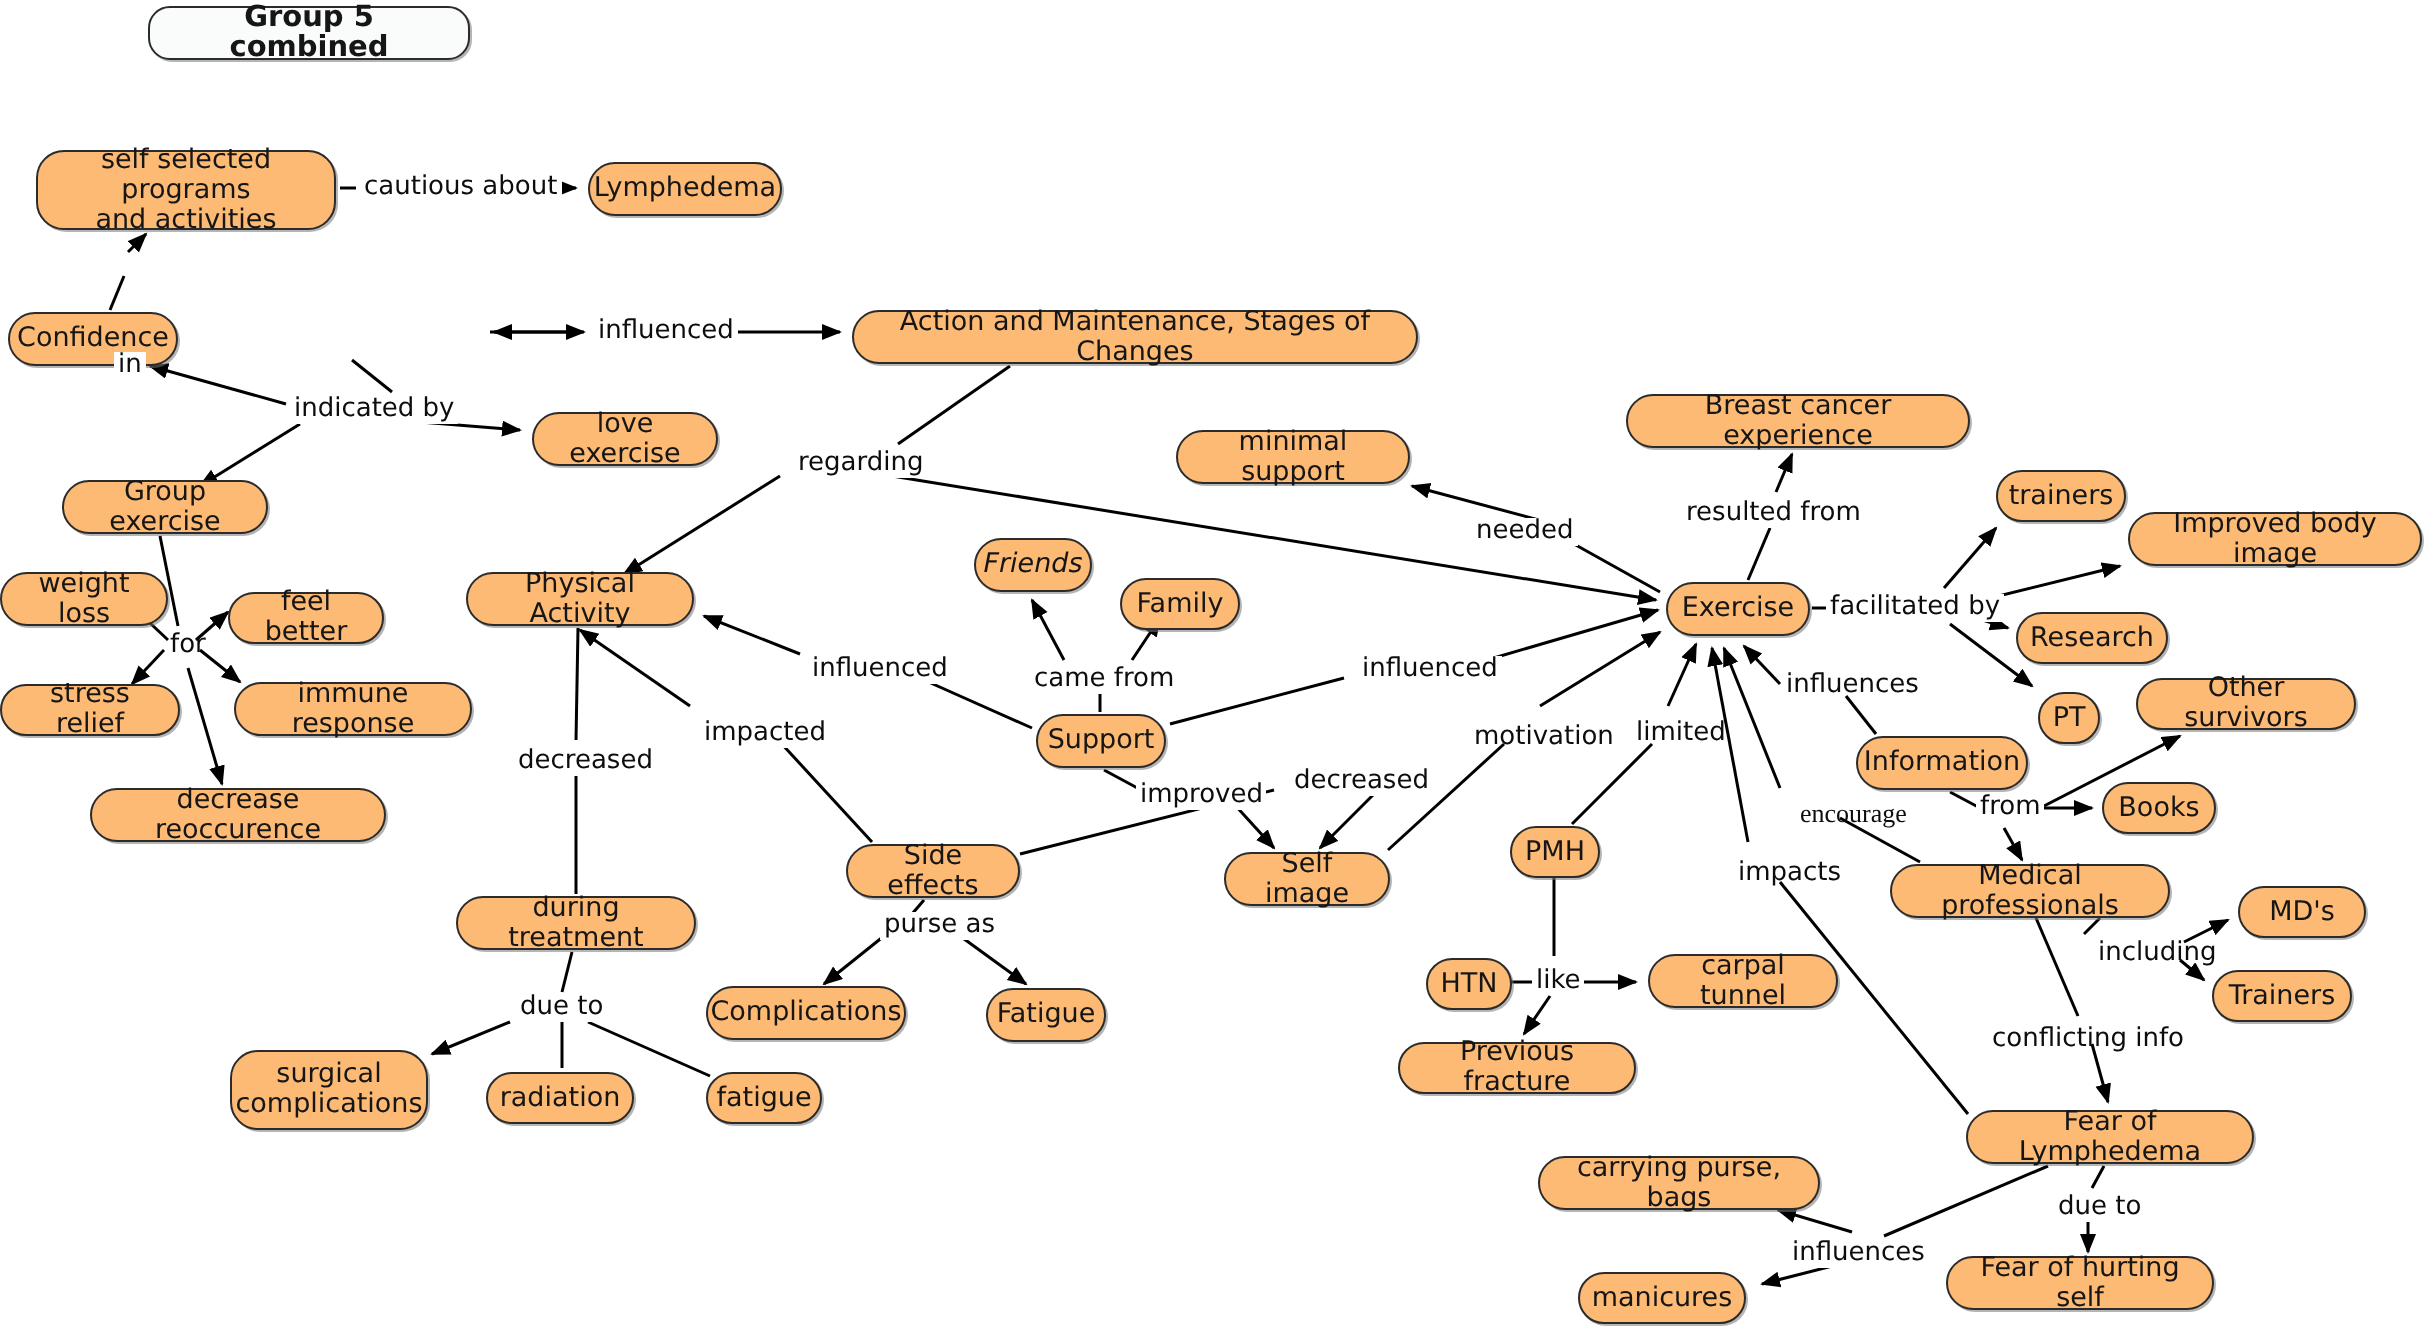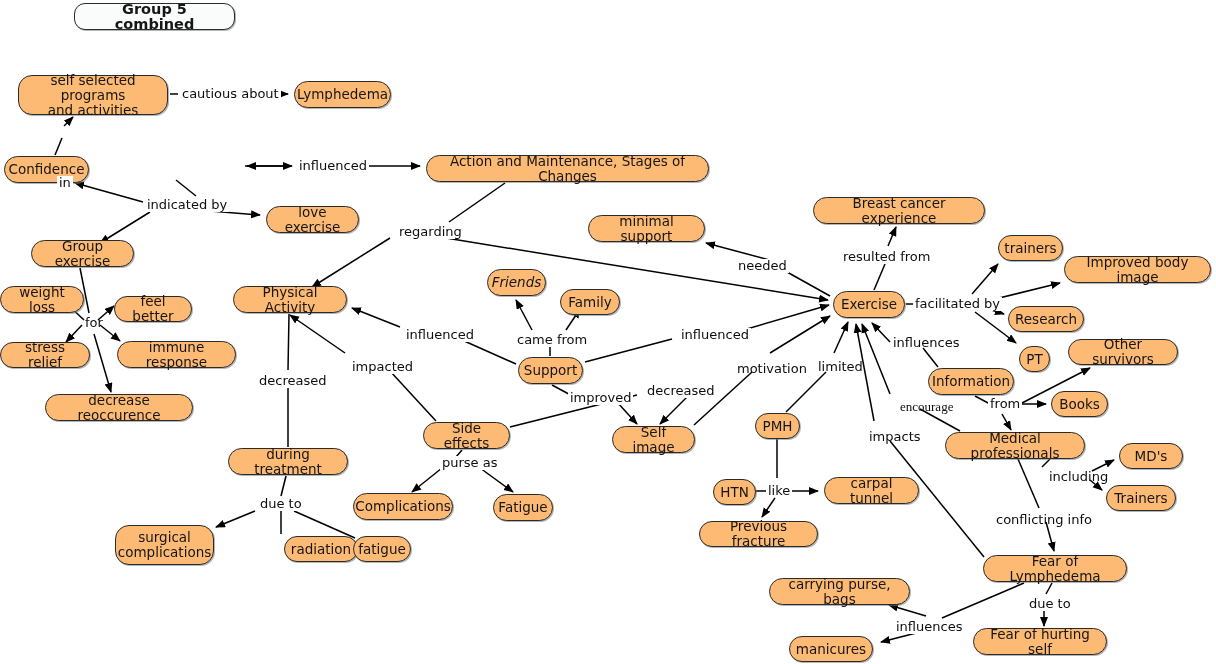--- a/index.html
+++ b/index.html
@@ -244,21 +244,21 @@
   <div class="node" style="left:1119px;top:443px;width:64px;height:26px;">MD's</div>
   <div class="node" style="left:228px;top:448px;width:120px;height:27px;">during treatment</div>
   <div class="node" style="left:1106px;top:485px;width:70px;height:26px;">Trainers</div>
   <div class="node" style="left:695px;top:479px;width:43px;height:26px;margin-left:18px;">HTN</div>
   <div class="node" style="left:824px;top:477px;width:95px;height:27px;">carpal tunnel</div>
   <div class="node" style="left:353px;top:493px;width:100px;height:27px;">Complications</div>
   <div class="node" style="left:493px;top:494px;width:60px;height:27px;">Fatigue</div>
   <div class="node" style="left:699px;top:521px;width:119px;height:26px;">Previous fracture</div>
   <div class="node" style="left:115px;top:525px;width:99px;height:40px;">surgical
 complications</div>
-  <div class="node" style="left:243px;top:536px;width:74px;height:26px;margin-left:41px;">radiation</div>
+  <div class="node" style="left:243px;top:536px;width:74px;height:26px;">radiation</div>
   <div class="node" style="left:353px;top:536px;width:58px;height:26px;">fatigue</div>
   <div class="node" style="left:983px;top:555px;width:144px;height:27px;">Fear of Lymphedema</div>
   <div class="node" style="left:769px;top:578px;width:141px;height:27px;">carrying purse, bags</div>
   <div class="node" style="left:973px;top:628px;width:134px;height:27px;">Fear of hurting self</div>
   <div class="node" style="left:789px;top:636px;width:84px;height:26px;">manicures</div>
 
   <div class="elabel" style="left:180px;top:87px;">cautious about</div>
   <div class="elabel" style="left:57px;top:128px;margin-top:48px;">in</div>
   <div class="elabel" style="left:297px;top:159px;">influenced</div>
   <div class="elabel" style="left:145px;top:198px;">indicated by</div>

